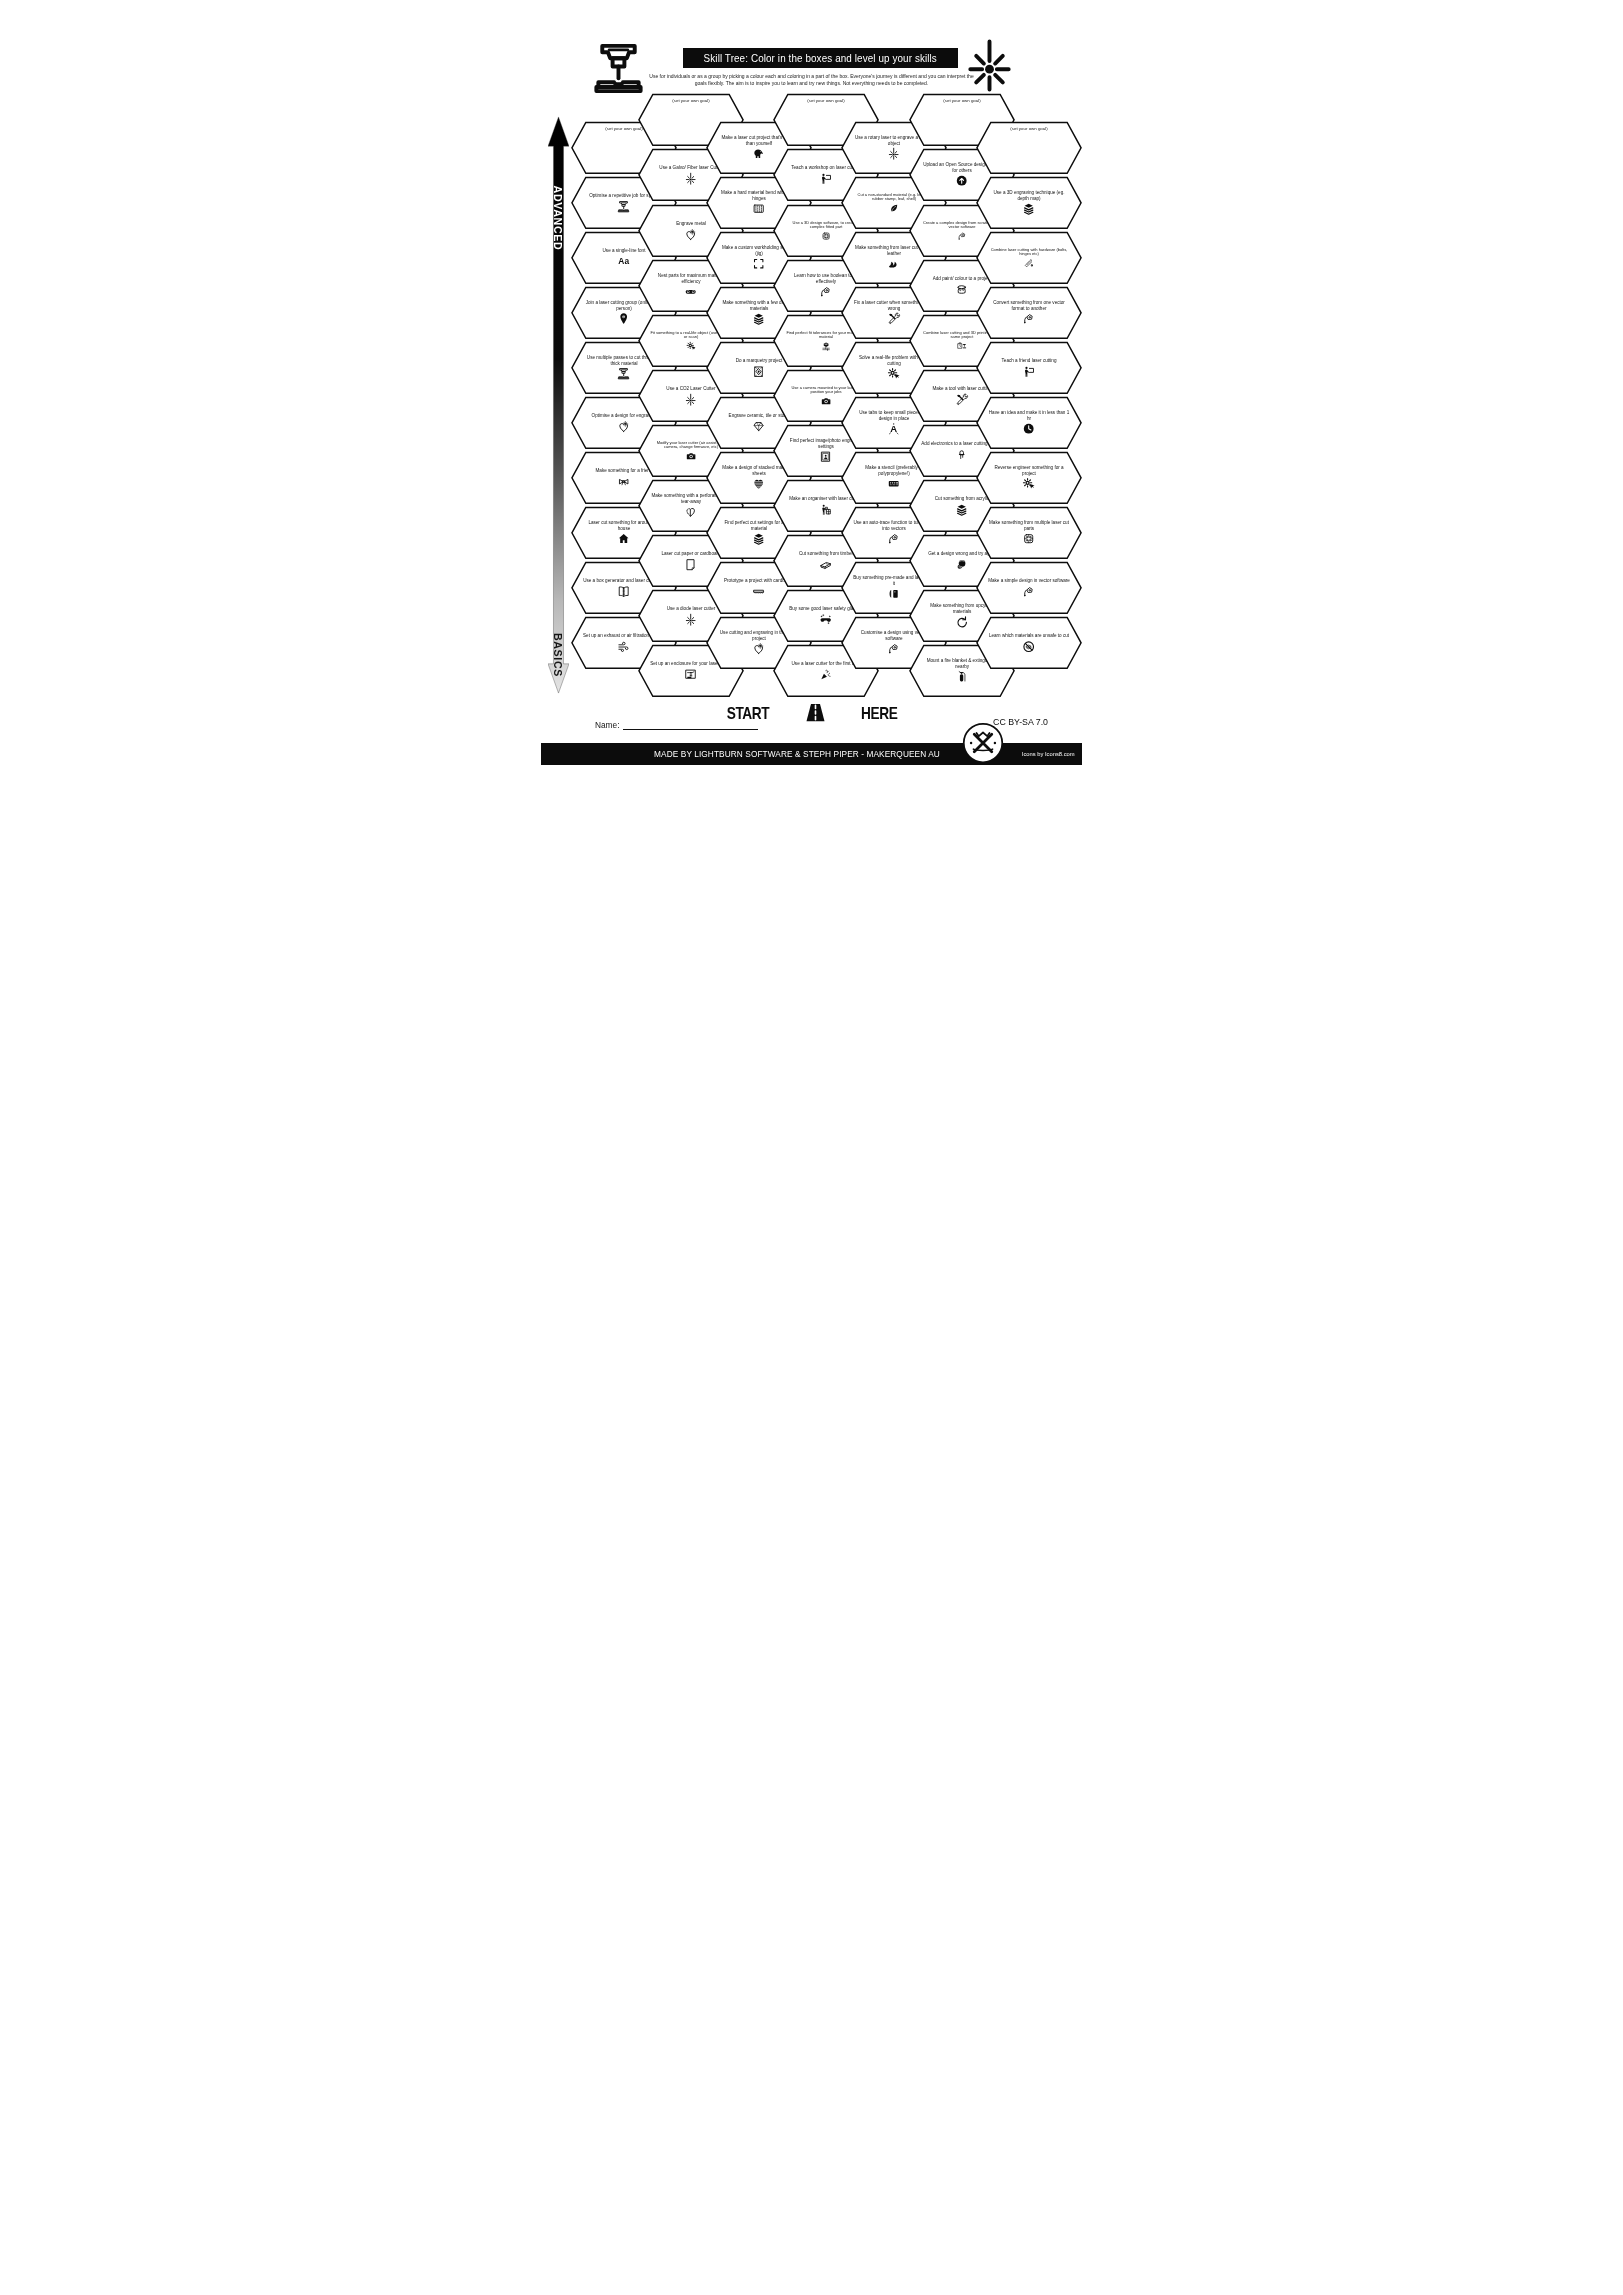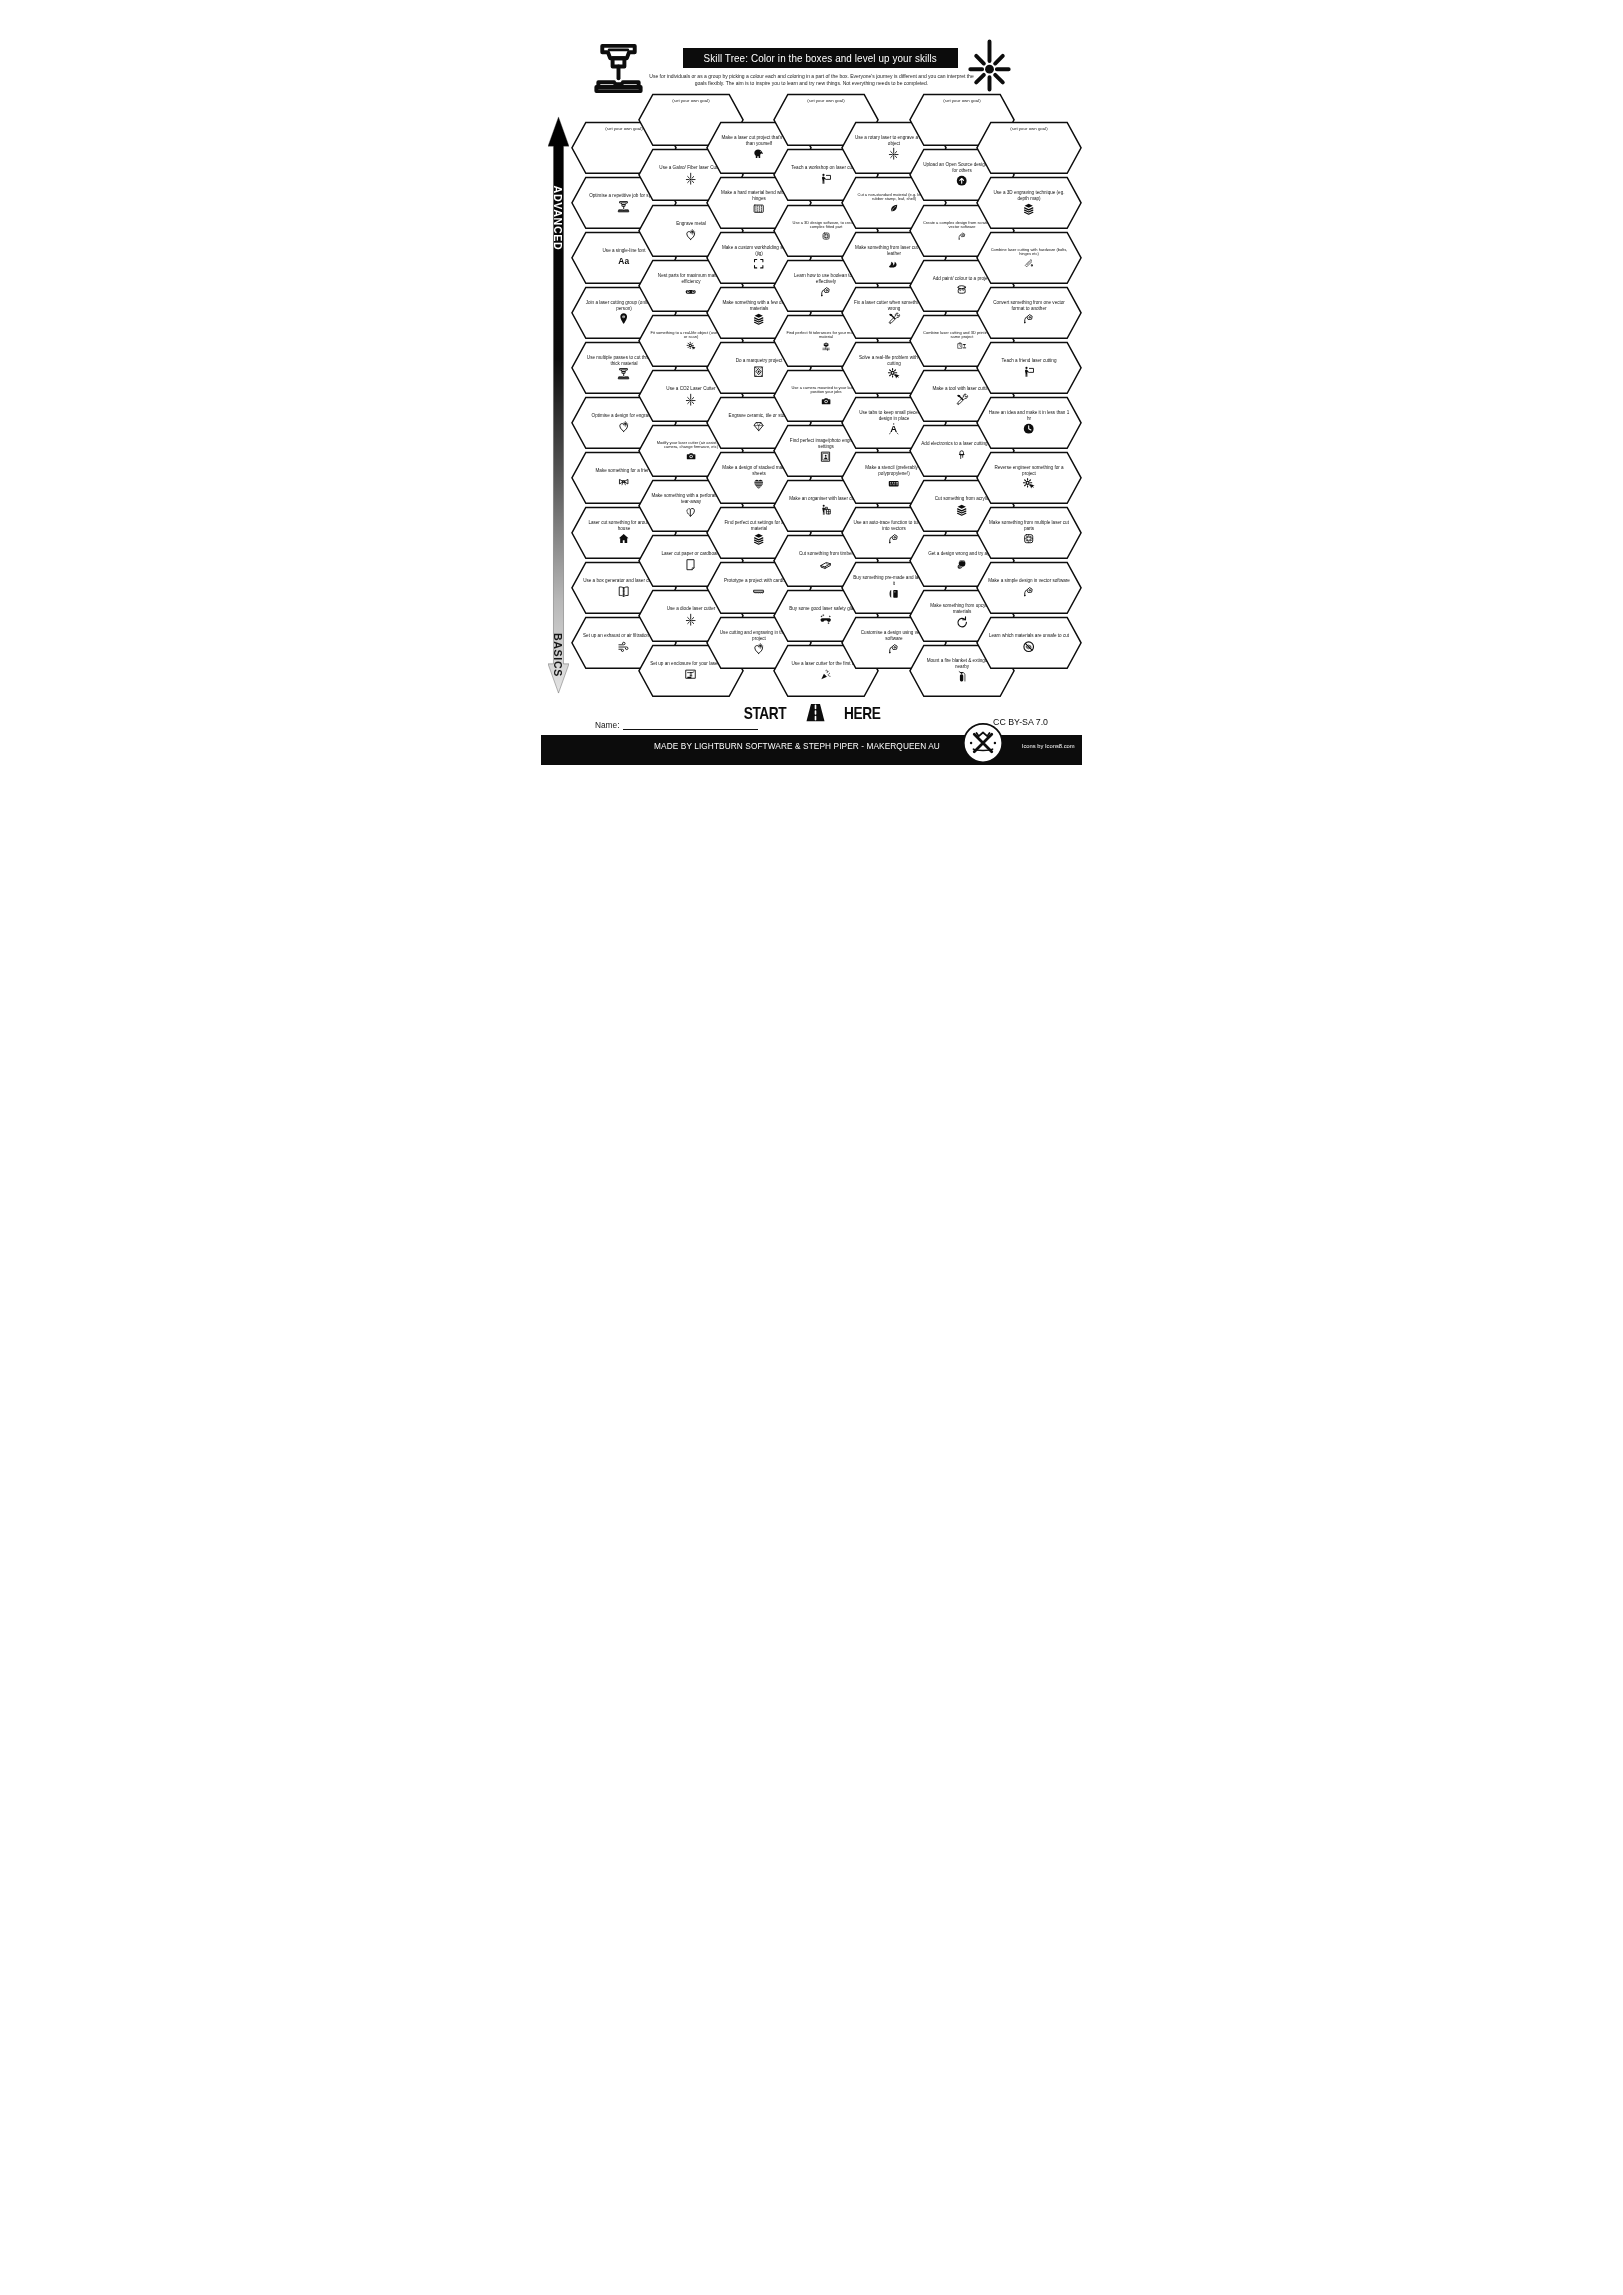--- a/index.html
+++ b/index.html
@@ -33,29 +33,29 @@
   .hex-content { position:absolute; left:12px; right:12px; top:2.3px; bottom:2.3px;
                  display:flex; flex-direction:column; align-items:center; justify-content:center;
                  gap:1.4px; text-align:center; }
   .hex-label { font-size:4.6px; line-height:1.15; color:#131313; }
   .hex.small .hex-label { font-size:4px; }
   .hex.goal .hex-content { justify-content:flex-start; padding-top:2.3px; }
   .hex.goal .hex-label { font-size:4.4px; color:#222; }
   .hex-icon { line-height:0; }
 
   
-  .start-row { position:absolute; left:0; right:0; top:701px; display:flex; align-items:center; justify-content:center; gap:5px; }
+  .start-row { position:absolute; left:0; right:0; top:701px; display:flex; align-items:center; justify-content:center; gap:22px; }
   .start-word { font-size:16.7px; font-weight:900; letter-spacing:-0.5px; transform:scaleX(.82); color:#0c0c0c; }
   .name-row { position:absolute; left:54px; top:720px; display:flex; align-items:flex-end; }
   .name-label { font-size:8.3px; color:#161616; }
   .name-line { width:135px; border-bottom:0.9px solid #111; margin-left:3.7px; height:9.3px; }
   .license { position:absolute; right:34px; top:717px; font-size:8.8px; color:#0c0c0c; }
   .badge { position:absolute; left:421px; top:722px; z-index:5; line-height:0; }
 
-  .footer-bar { position:absolute; left:0; right:0; bottom:0; height:30px; background:#0c0c0c; }
+  .footer-bar { position:absolute; left:0; right:0; bottom:0; height:22px; background:#0c0c0c; }
   .footer-credit { position:absolute; left:256px; top:0; height:22px; display:flex; align-items:center;
                    transform:translateX(-50%) scaleX(.92); color:#fff; font-size:9px; letter-spacing:0.1px; white-space:nowrap; }
   .footer-icons8 { position:absolute; right:7.4px; top:0; height:22px; display:flex; align-items:center;
                    color:#fff; font-size:5.8px; }
 </style>
 </head>
 <body>
 
 <div class="poster">
 

